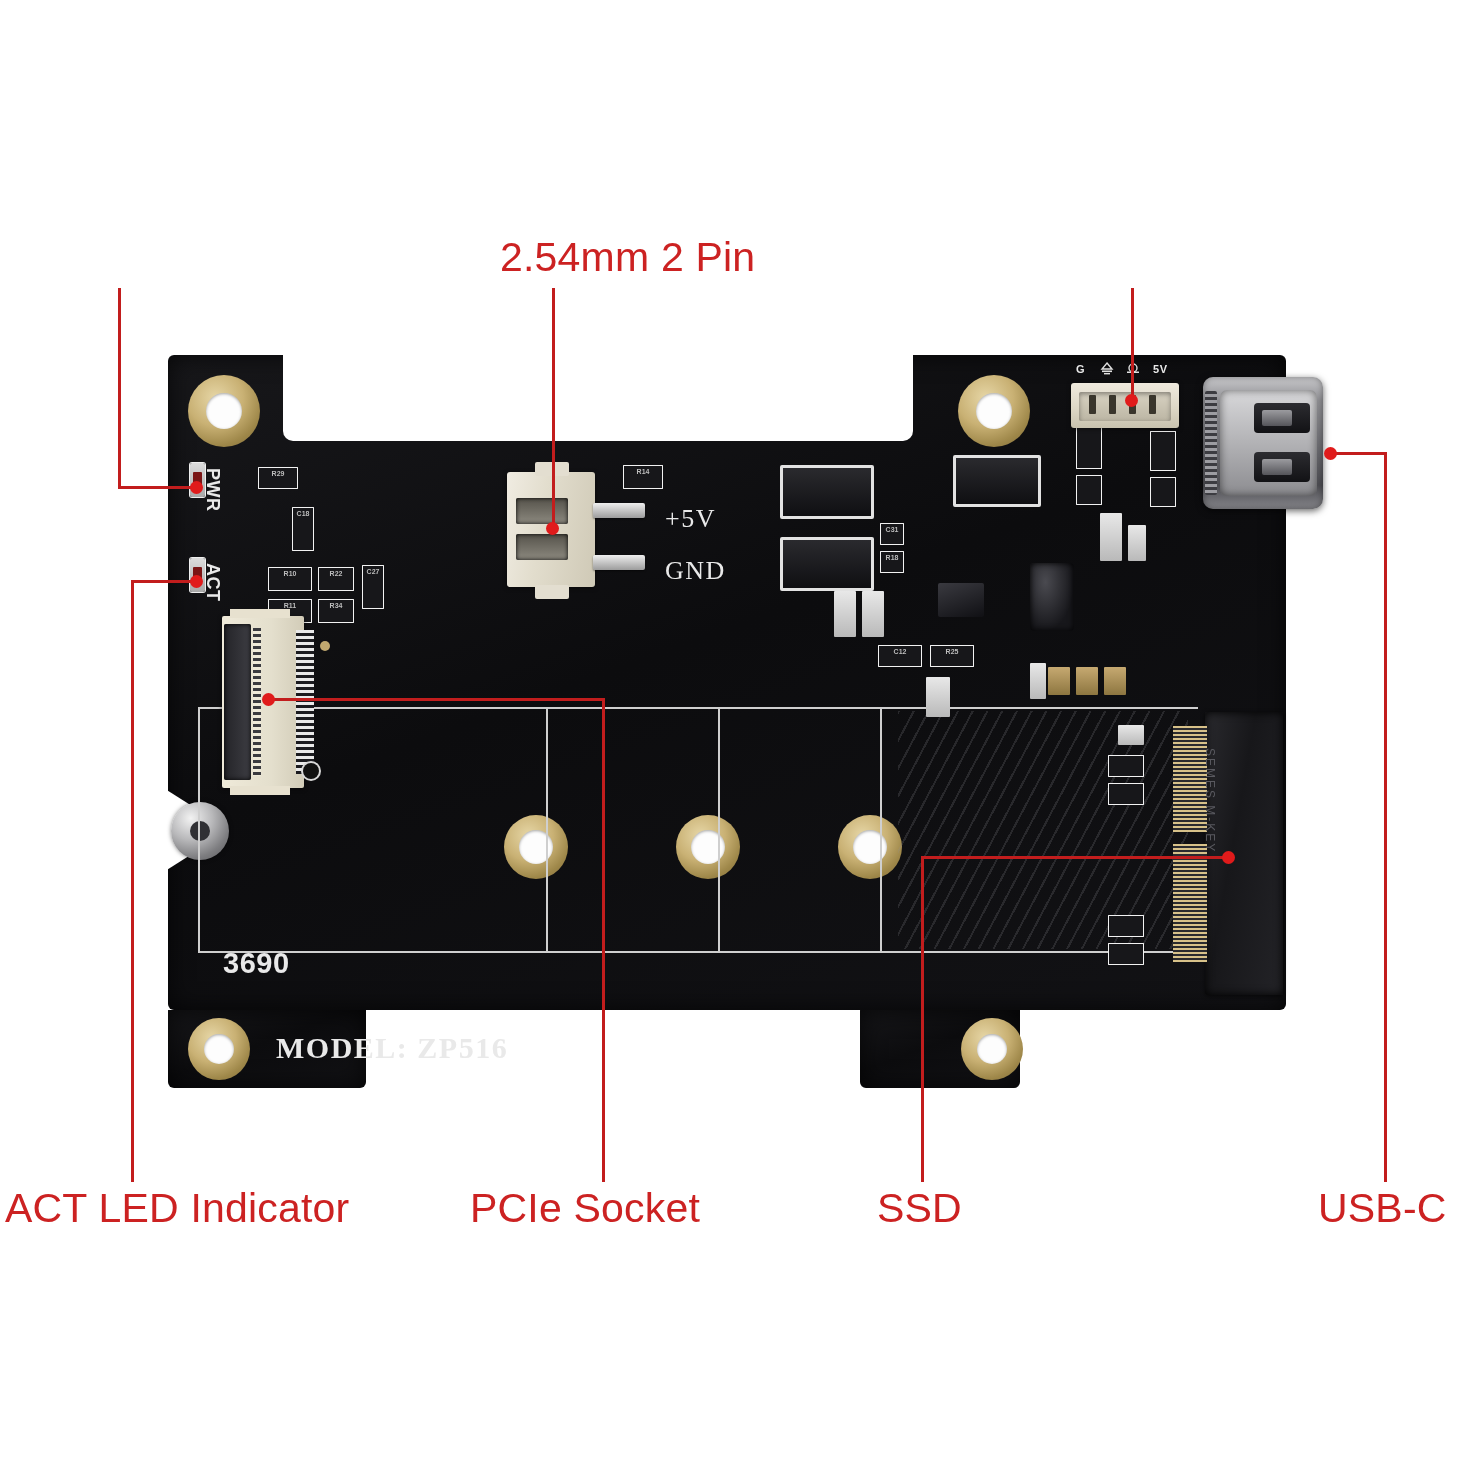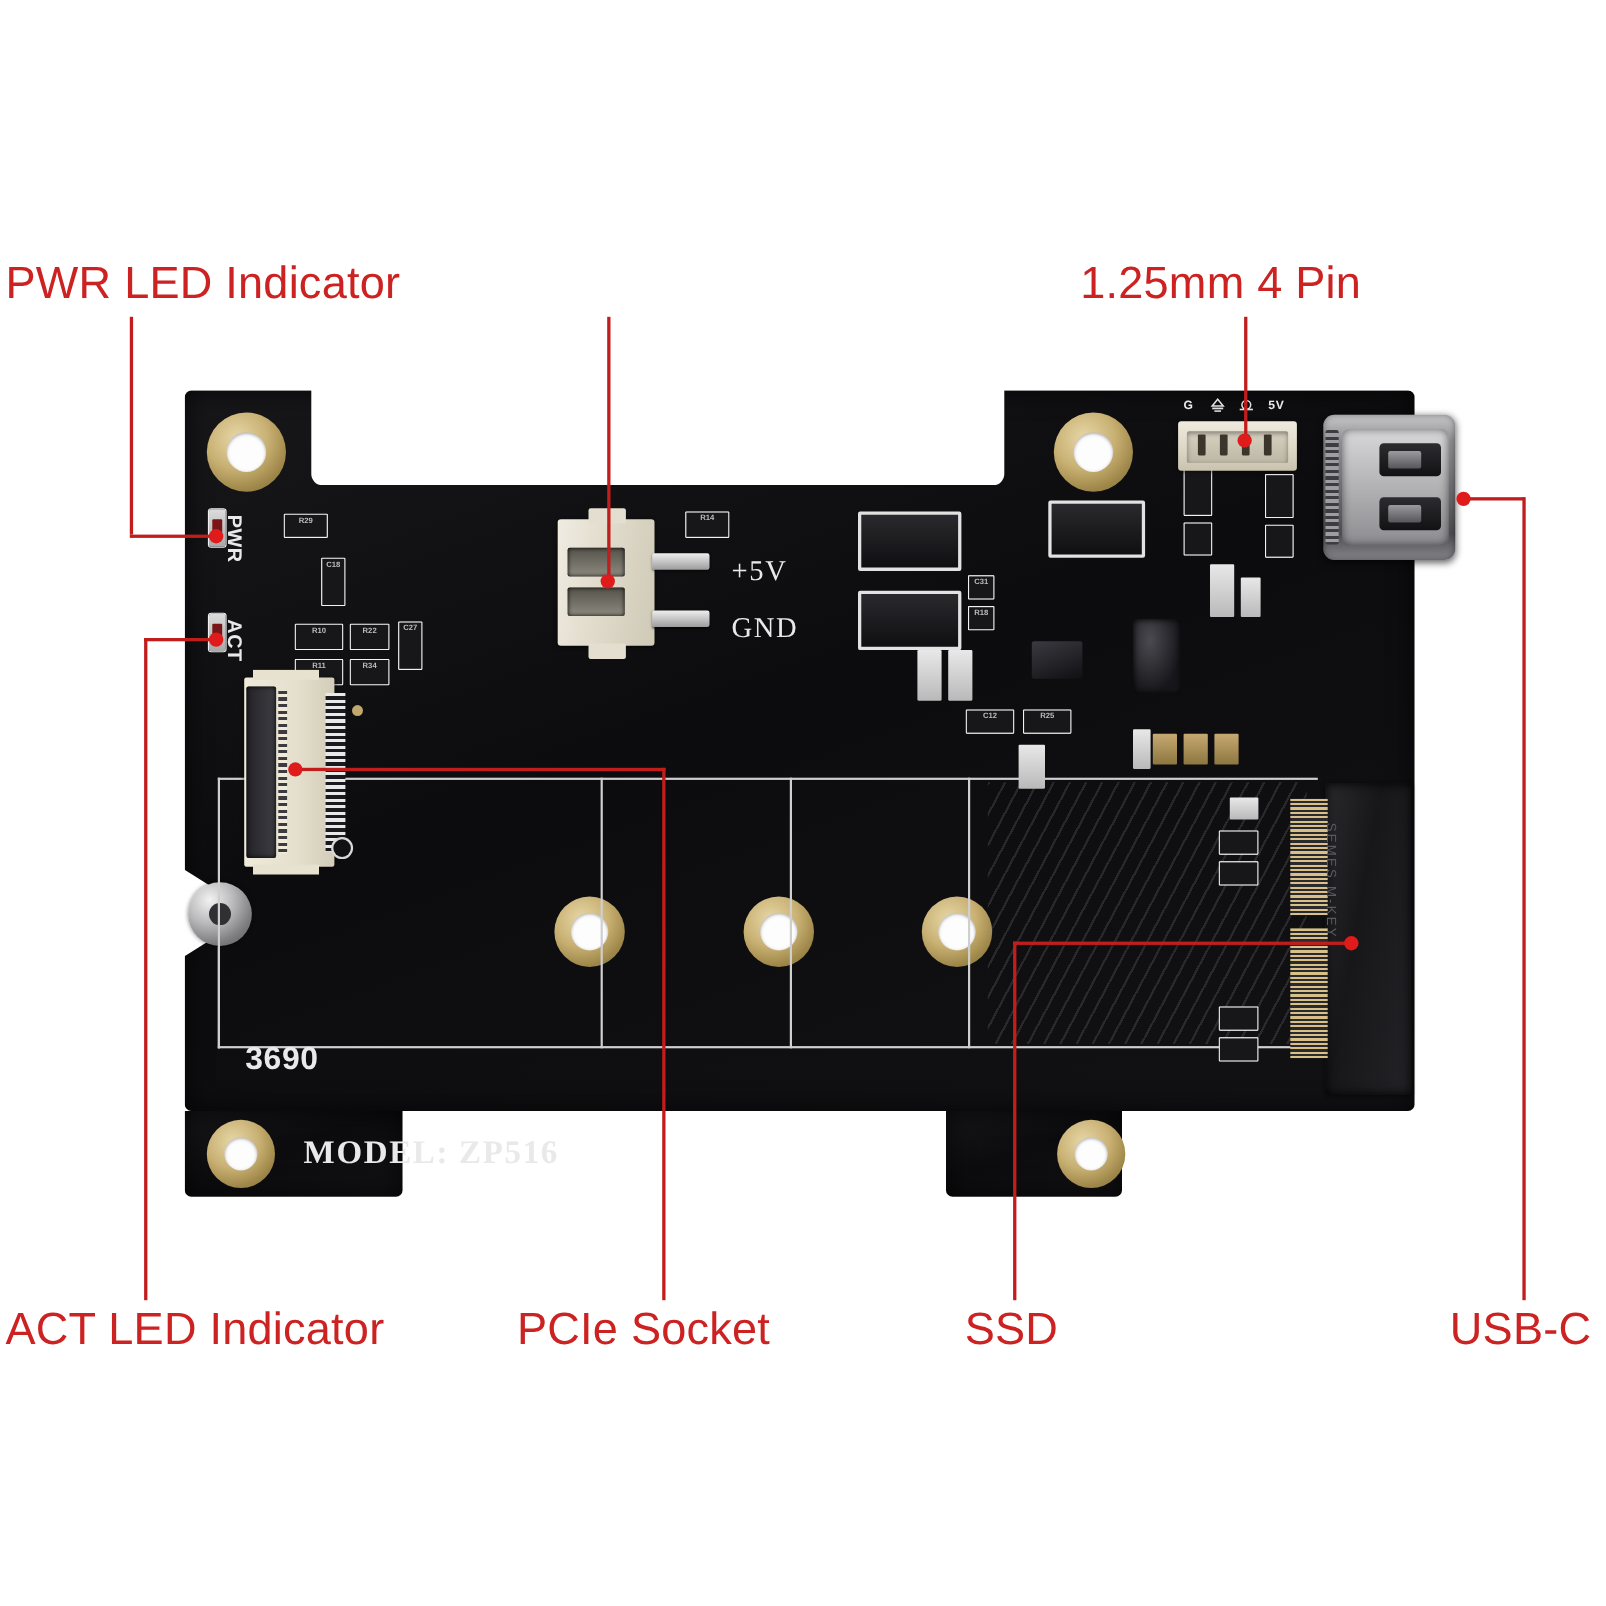--- a/index.html
+++ b/index.html
@@ -362,20 +362,19 @@
   <div class="dot" style="left:190px;top:575px;"></div>
 
   <div class="lead v" style="left:602px;top:698px;height:484px;"></div>
   <div class="lead h" style="left:268px;top:698px;width:337px;"></div>
   <div class="dot" style="left:262px;top:693px;"></div>
 
   <div class="lead v" style="left:921px;top:856px;height:326px;"></div>
   <div class="lead h" style="left:921px;top:856px;width:308px;"></div>
   <div class="dot" style="left:1222px;top:851px;"></div>
 
-  <span class="callout" style="left:5px;top:237px;">PWR LED Indicator</span>
-  <span class="callout" style="left:982px;top:237px;">1.25mm 4 Pin</span>
+  <span class="callout" style="left:500px;top:237px;">2.54mm 2 Pin</span>
   <span class="callout" style="left:5px;top:1188px;">ACT LED Indicator</span>
   <span class="callout" style="left:470px;top:1188px;">PCIe Socket</span>
   <span class="callout" style="left:877px;top:1188px;">SSD</span>
   <span class="callout" style="left:1318px;top:1188px;">USB-C</span>
 
 </div>
 
 </body></html>

